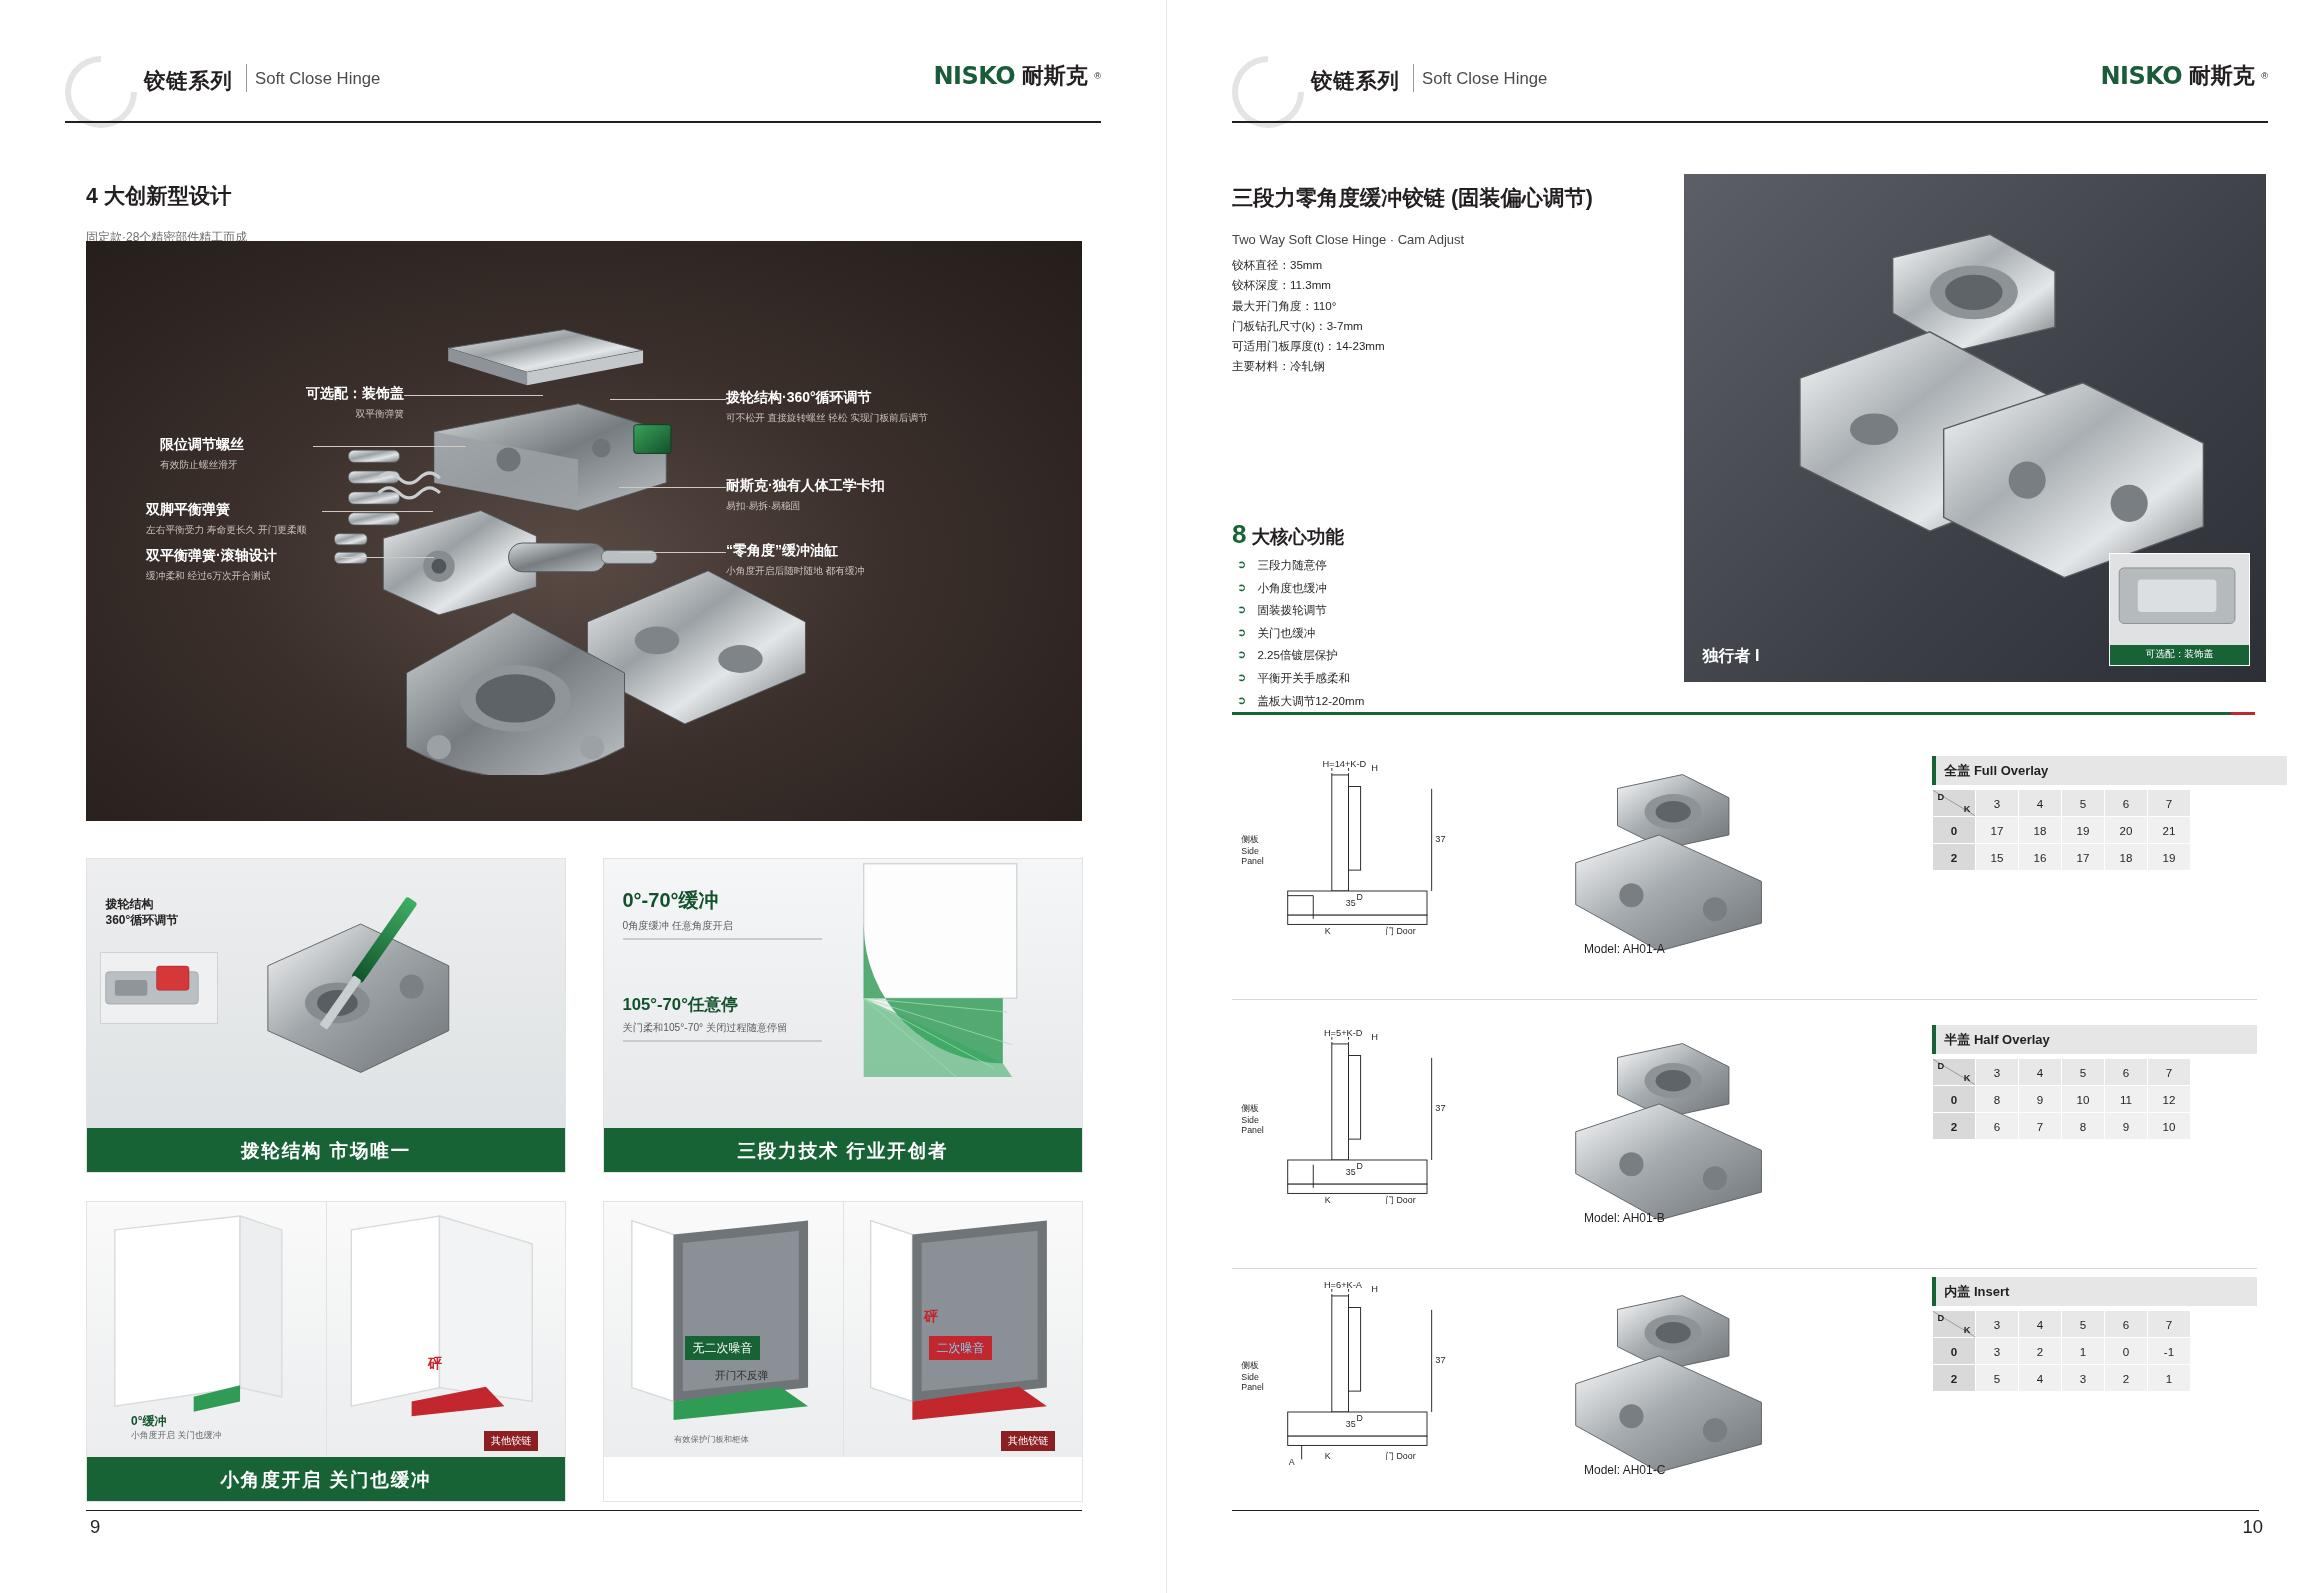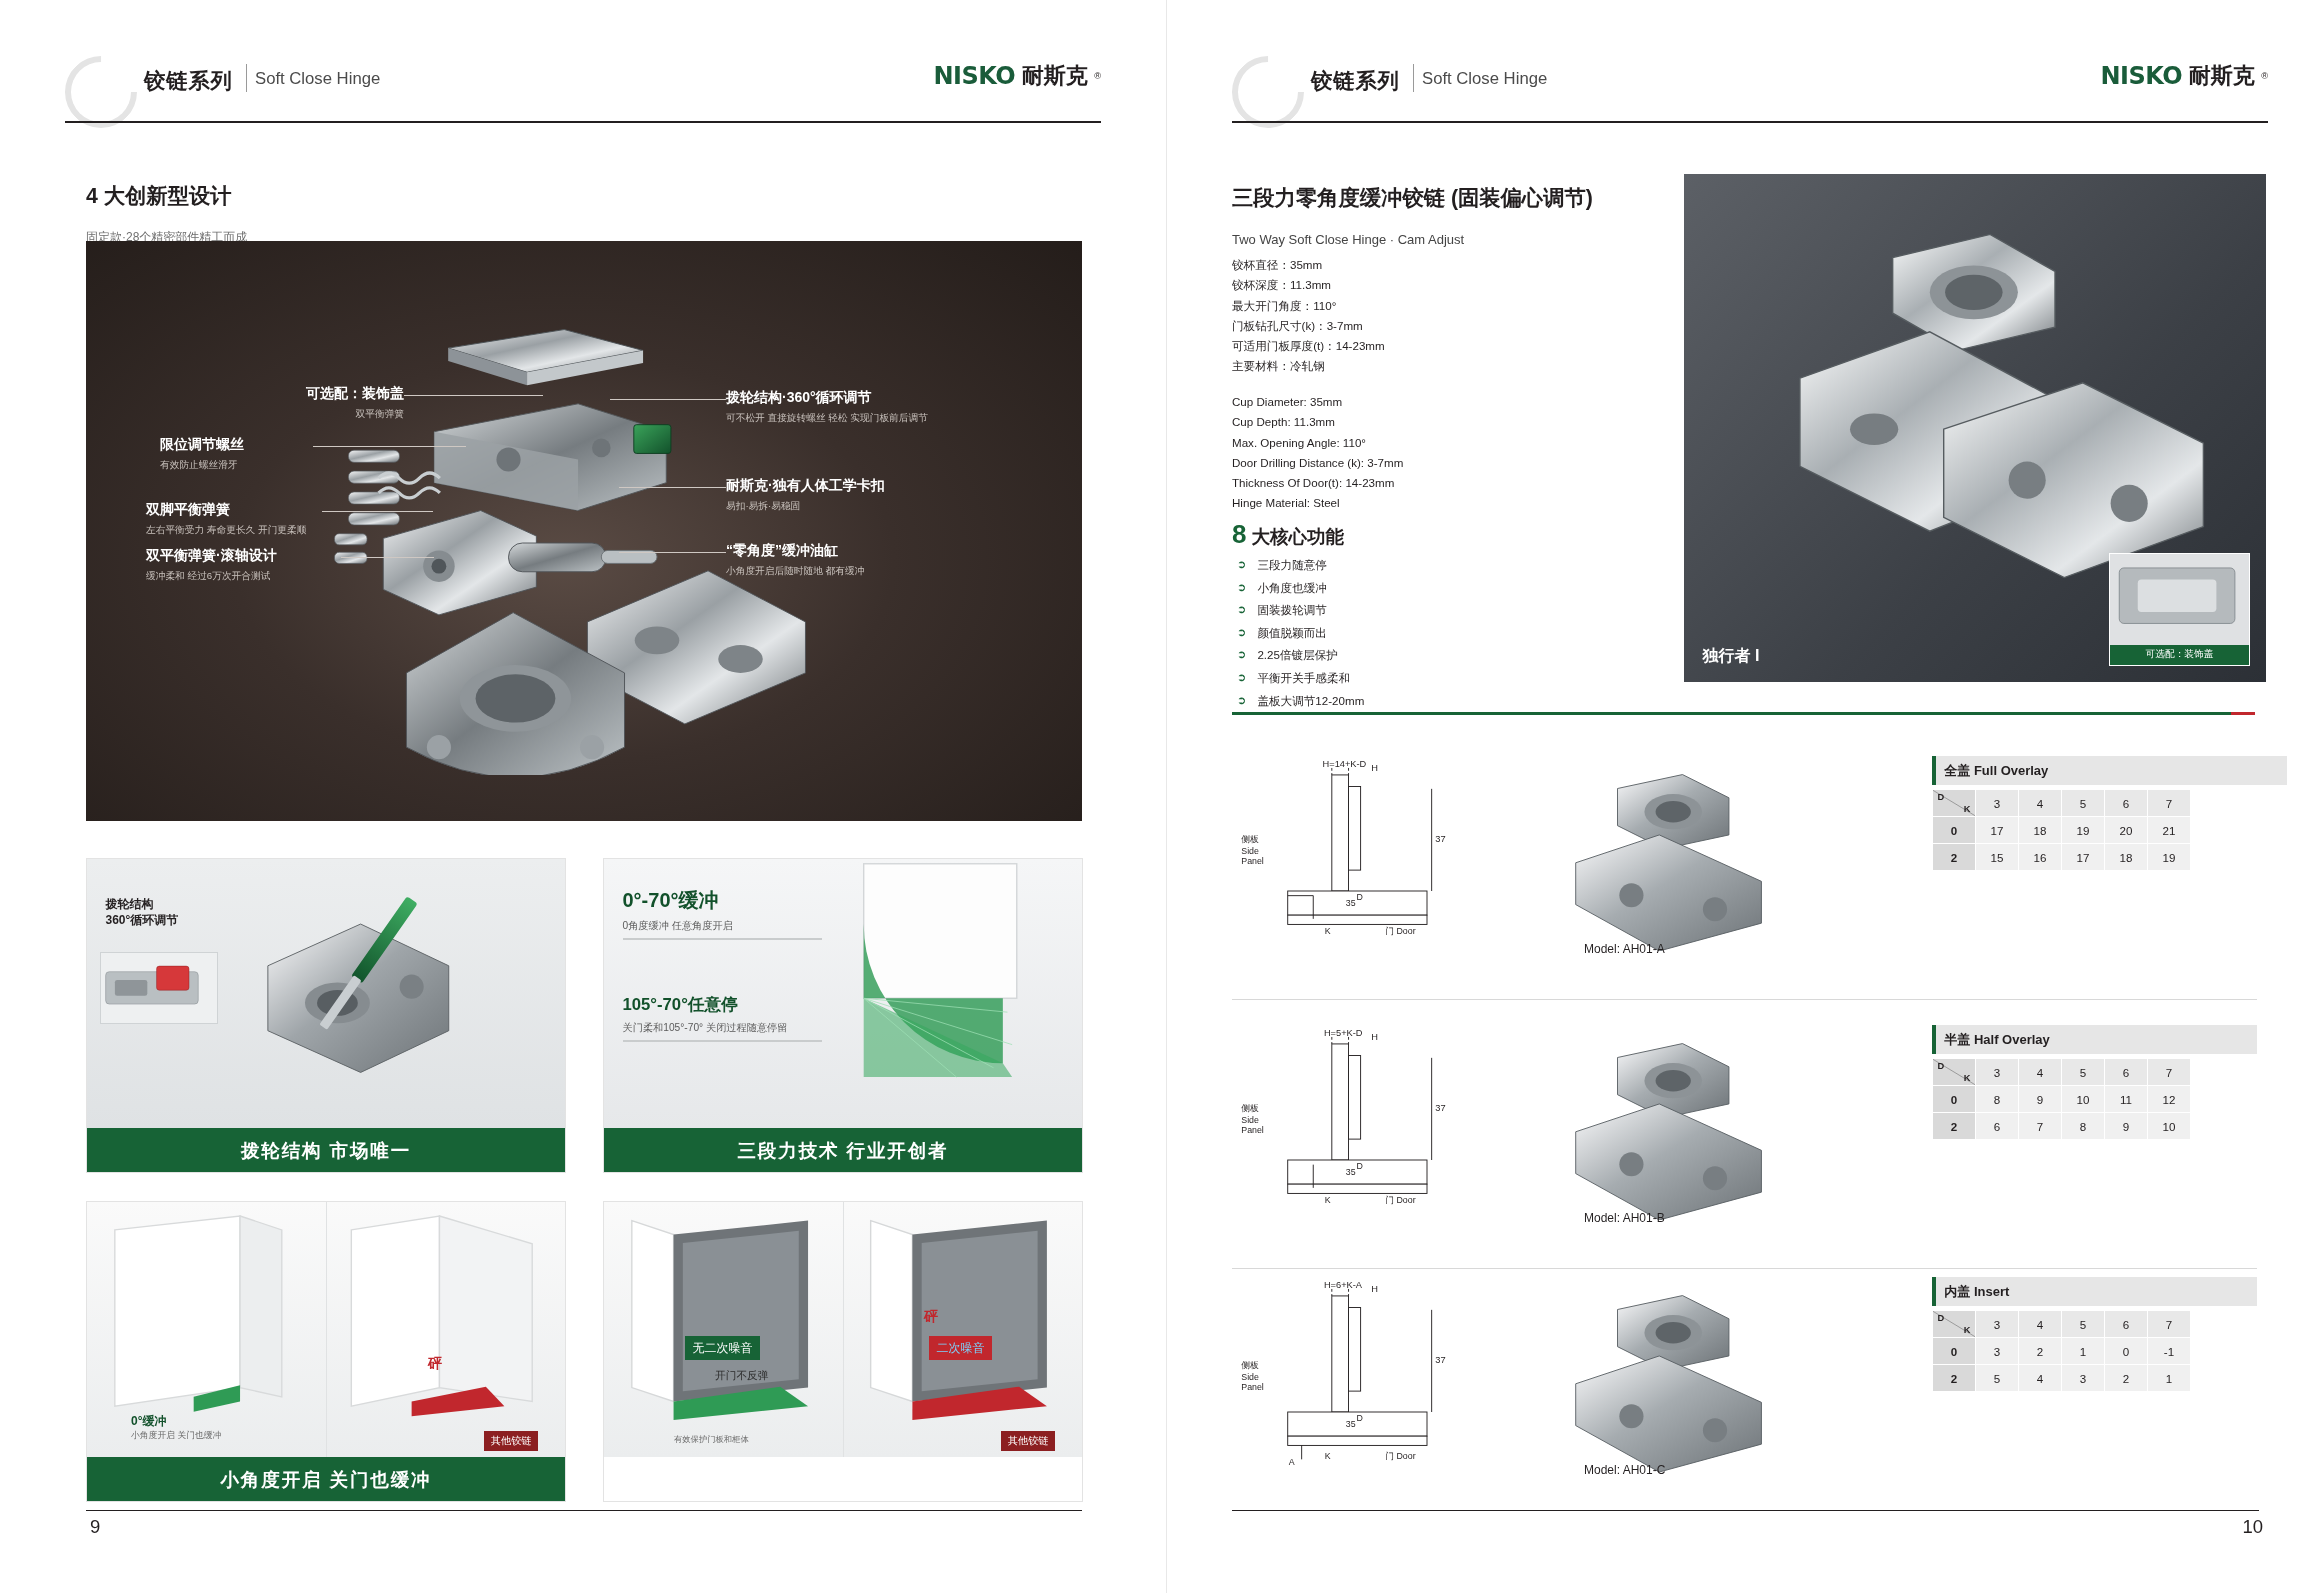--- a/index.html
+++ b/index.html
@@ -358,36 +358,30 @@
 
     <div class="h1" style="left:65px;top:183px;">三段力零角度缓冲铰链 (固装偏心调节)</div>
     <div class="h1sub" style="left:65px;top:213px;font-size:13px;color:#444;">Two Way Soft Close Hinge · Cam Adjust</div>
 
     <div class="spec" style="left:65px;top:255px;width:417px;">铰杯直径：35mm
 铰杯深度：11.3mm
 最大开门角度：110°
 门板钻孔尺寸(k)：3-7mm
 可适用门板厚度(t)：14-23mm
 主要材料：冷轧钢</div>
-    <div class="spec" style="left:65px;top:392px;width:417px;">Cup Diameter: 35mm
-Cup Depth: 11.3mm
-Max. Opening Angle: 110°
-Door Drilling Distance (k): 3-7mm
-Thickness Of Door(t): 14-23mm
-Hinge Material: Steel</div>
 
     <div class="fn-title" style="left:65px;top:519px;">
       <span class="num" style="color:#176336;">8</span>
       <span>大核心功能</span>
     </div>
     <ul class="fnlist" style="left:70px;top:554px;padding:0;margin:0;">
       <li>三段力随意停</li>
       <li>小角度也缓冲</li>
       <li>固装拨轮调节</li>
-      <li>颜值脱颖而出</li>
+      <li>关门也缓冲</li>
       <li>2.25倍镀层保护</li>
       <li>平衡开关手感柔和</li>
       <li>盖板大调节12-20mm</li>
     </ul>
 
     <div class="photo" style="left:517px;top:174px;width:582px;height:508px;">
       <svg width="582" height="508" viewBox="0 0 1255 1095" style="position:absolute;left:0;top:0;">
         <defs>
           <linearGradient id="pm" x1="0" y1="0" x2="1" y2="1">
             <stop offset="0%" stop-color="#fafbfb"></stop>

